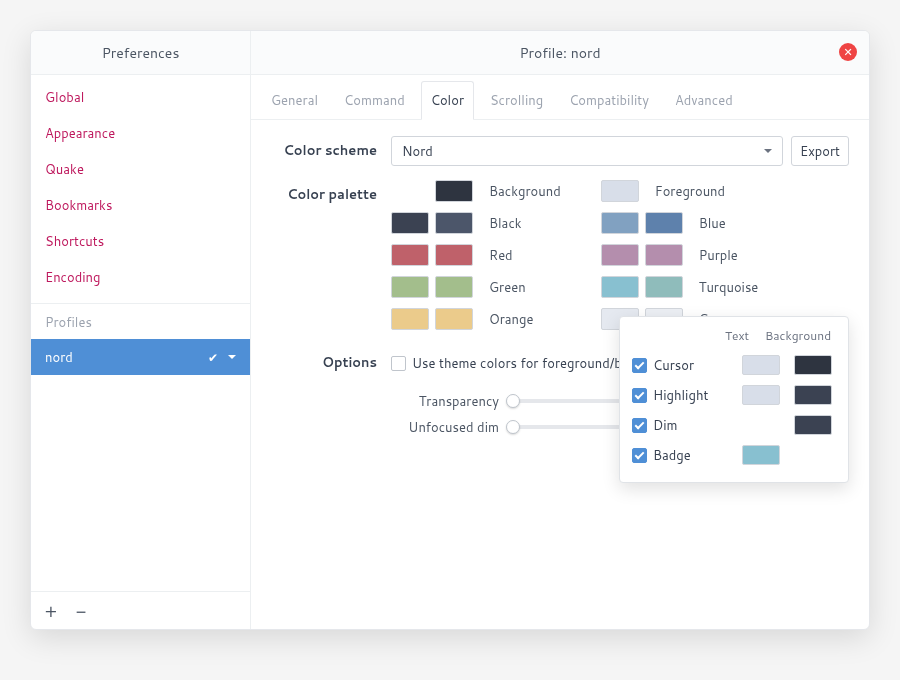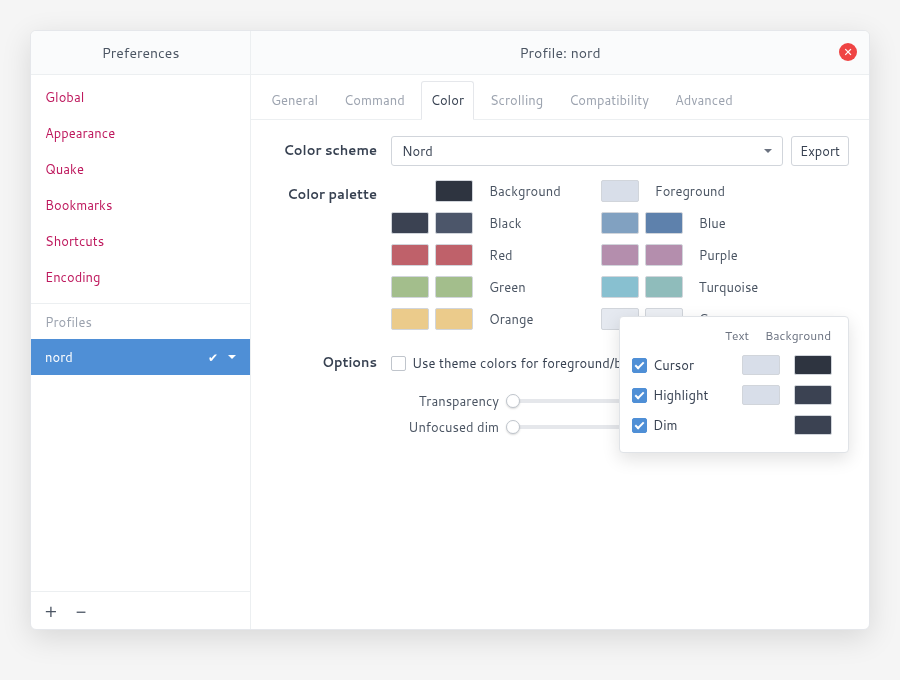--- a/index.html
+++ b/index.html
@@ -245,20 +245,28 @@
                 </span>
               </div>
               <div class="pop-row">
                 <span class="chk checked"></span>
                 <span class="lbl">Dim</span>
                 <span class="pop-cell"></span>
                 <span class="pop-cell bg">
                   <span class="pop-swatch" style="background: rgb(59, 66, 82);"></span>
                 </span>
               </div>
+              <div class="pop-row">
+                <span class="chk checked"></span>
+                <span class="lbl">Badge</span>
+                <span class="pop-cell">
+                  <span class="pop-swatch" style="background: rgb(136, 192, 208);"></span>
+                </span>
+                <span class="pop-cell bg"></span>
+              </div>
             </div>
         </div>
 
       </div>
     </div>
 
   </div>
 </div>
 
 </body></html>

